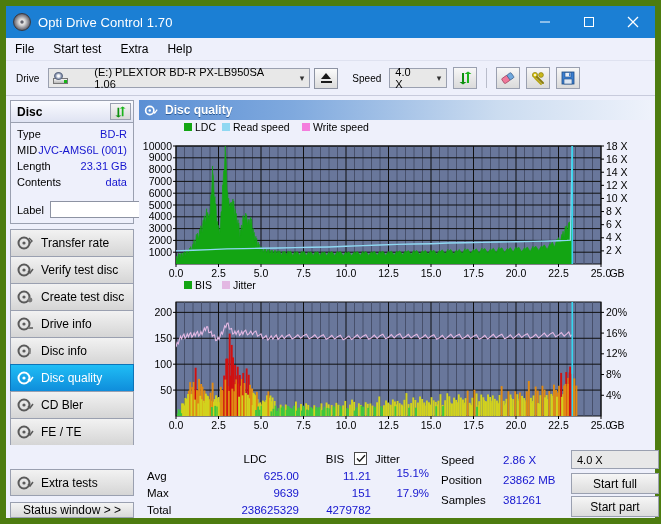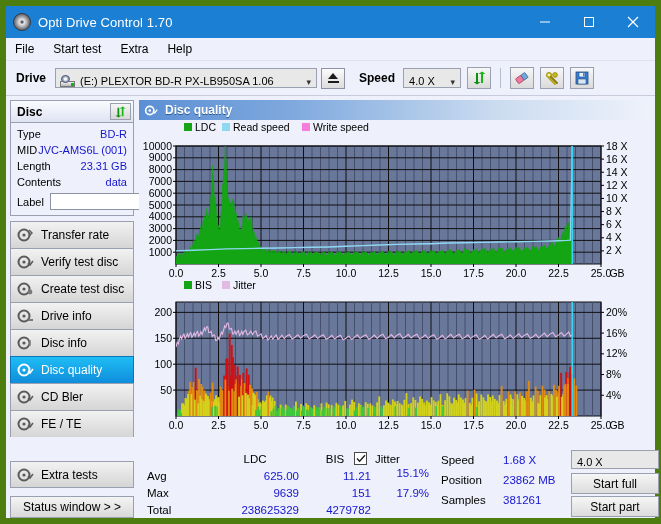--- a/index.html
+++ b/index.html
@@ -39,25 +39,25 @@
   .menubar{
     height:22px;background:#eef0fb;display:flex;align-items:center;
     padding-left:9px;flex:0 0 auto;border-bottom:1px solid #dfe2f0;
   }
   .menu-item{padding:2px 10px 2px 0;margin-right:9px;font-size:12px;color:#000;}
   
   .drivebar{
     height:34px;background:#eef0fb;display:flex;align-items:center;
     padding-left:10px;flex:0 0 auto;border-bottom:1px solid #c8cbdc;
   }
-  .lbl-bold{font-weight:bold;font-size:12px;}
+  .lbl-bold{font-weight:normal;font-size:10px;}
   .combo{
     height:20px;border:1px solid #9aa0b0;background:#e8e8e8;
-    display:flex;align-items:flex-end;box-sizing:border-box;
-    font-size:11px;position:relative;
+    display:flex;align-items:center;box-sizing:border-box;
+    font-size:11px;position:relative;gap:21px;
   }
   .combo .chev{margin-left:auto;margin-right:5px;color:#333;font-size:9px;}
   .drive-combo{width:262px;margin-left:9px;}
   .drive-ico{
     width:15px;height:12px;margin:0 5px 0 4px;flex:0 0 auto;position:relative;
   }
   .drive-ico .base{position:absolute;left:0;bottom:0;width:15px;height:6px;background:linear-gradient(#f4f4f4,#b9b9b9);border:1px solid #777;box-sizing:border-box;}
   .drive-ico .disc{position:absolute;left:1px;top:0px;width:9px;height:8px;border-radius:50%;background:radial-gradient(circle,#fff 20%,#8f9bb5 60%,#4a5a7a 100%);border:1px solid #5d6880;box-sizing:border-box;}
   .drive-ico .led{position:absolute;right:1px;bottom:1px;width:3px;height:3px;background:#16b416;}
   .eject-btn{
@@ -90,21 +90,21 @@
   .disc-head-title{font-weight:bold;font-size:12px;}
   .disc-refresh{
     margin-left:auto;margin-right:2px;width:21px;height:17px;
     border:1px solid #9aa0b0;background:linear-gradient(#f6f6f6,#d7d7d7);
     display:flex;align-items:center;justify-content:center;box-sizing:border-box;
   }
   .disc-rows{padding:3px 6px 4px 6px;}
   .drow{display:flex;align-items:center;height:16px;font-size:11px;}
   .drow .k{color:#000;}
   .drow .v{margin-left:auto;color:#1515cf;}
-  .label-row{display:flex;align-items:center;margin-top:2px;}
+  .label-row{display:flex;align-items:center;margin-top:10px;}
   .label-input{
     flex:1 1 auto;height:17px;margin-left:6px;border:1px solid #8d93a3;background:#fff;
     box-sizing:border-box;font-family:"Liberation Sans", sans-serif;font-size:11px;
     padding:0 3px;color:#000;
   }
   .label-btn{
     width:21px;height:19px;margin-left:3px;border:1px solid #9aa0b0;
     background:linear-gradient(#f6f6f6,#d7d7d7);display:flex;align-items:center;justify-content:center;
     box-sizing:border-box;
   }
@@ -1082,21 +1082,21 @@
           <div class="jit-val" style="top:37px;">17.9%</div>
         </div>
 
         <div class="stats-right">
           <div class="sr-labels">
             <div class="sr-l">Speed</div>
             <div class="sr-l">Position</div>
             <div class="sr-l">Samples</div>
           </div>
           <div class="sr-vals">
-            <div class="sr-v">1.68 X</div>
+            <div class="sr-v">2.86 X</div>
             <div class="sr-v">23862 MB</div>
             <div class="sr-v">381261</div>
           </div>
           <div class="sr-ctrl">
             <div class="combo speed2-combo">
               <span style="padding-left:5px">4.0 X</span>
 
             </div>
             <div class="startbtn">Start full</div>
             <div class="startbtn">Start part</div>

